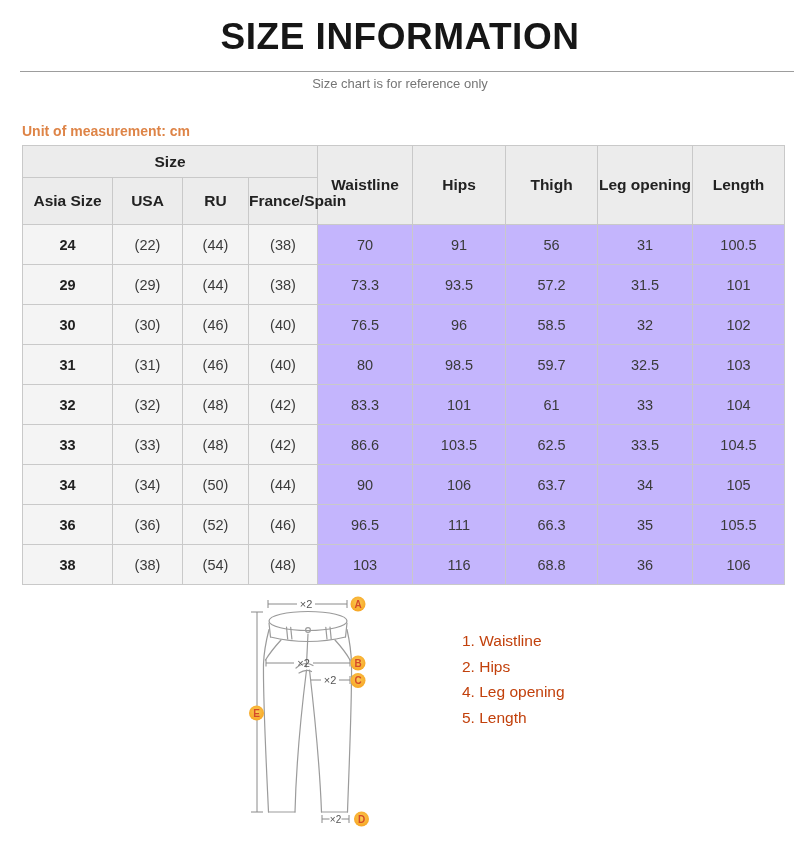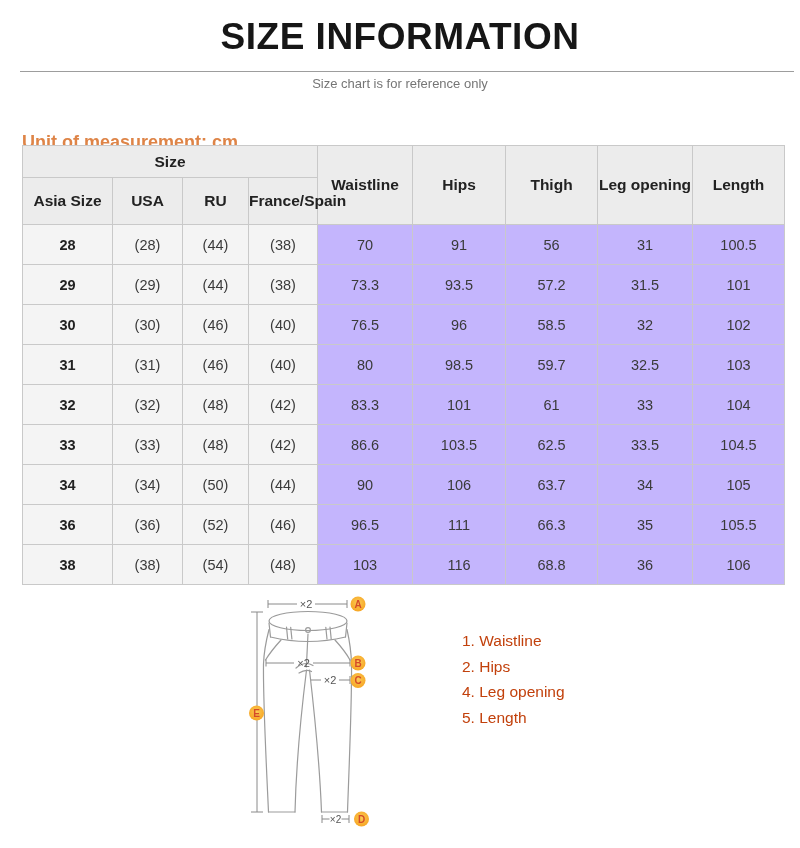--- a/index.html
+++ b/index.html
@@ -20,22 +20,22 @@
   }
   .rule {
     position: absolute; top: 71px; left: 20px; right: 6px;
     border-top: 1px solid #9d9d9d; height: 0;
   }
   .subtitle {
     position: absolute; top: 76px; left: 0; width: 800px;
     text-align: center; font-size: 13px; color: #757575;
   }
   .unit-label {
-    position: absolute; top: 132px; left: 22px;
-    font-size: 18px; font-weight: bold; color: #DE8447;
+    position: absolute; top: 123px; left: 22px;
+    font-size: 14px; font-weight: bold; color: #DE8447;
   }
 
   table.size-table {
     position: absolute; top: 145px; left: 22px;
     width: 762px;
     border-collapse: collapse;
     table-layout: fixed;
   }
   .size-table th, .size-table td {
     border: 1px solid #c9c9c9;
@@ -97,22 +97,22 @@
       </tr>
       <tr class="sub-row">
         <th>Asia Size</th>
         <th>USA</th>
         <th>RU</th>
         <th>France/Spain</th>
       </tr>
     </thead>
     <tbody>
         <tr>
-          <td class="size-col asia">28</td>
-          <td class="size-col">(28)</td>
+          <td class="size-col asia">24</td>
+          <td class="size-col">(22)</td>
           <td class="size-col">(44)</td>
           <td class="size-col">(38)</td>
           <td class="measure-col">70</td>
           <td class="measure-col">91</td>
           <td class="measure-col">56</td>
           <td class="measure-col">31</td>
           <td class="measure-col">100.5</td>
         </tr>
         <tr>
           <td class="size-col asia">29</td>

